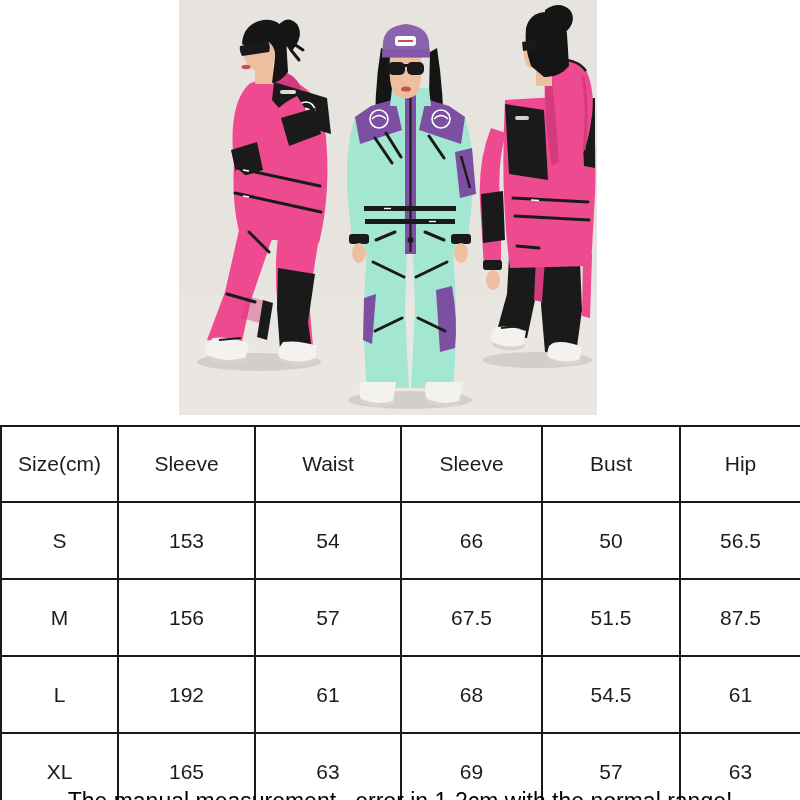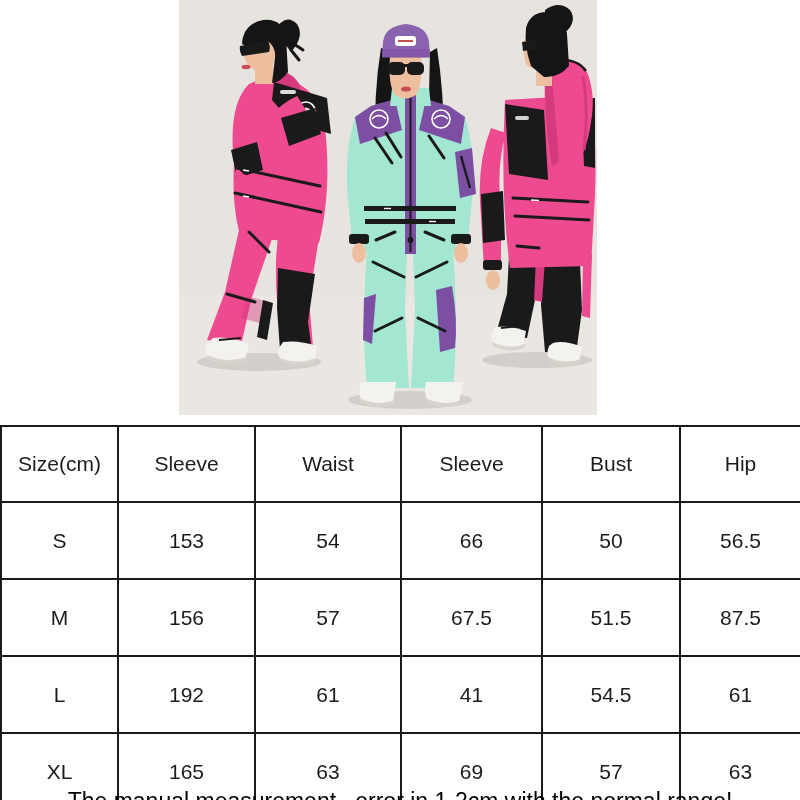--- a/index.html
+++ b/index.html
@@ -278,21 +278,21 @@
         <td>156</td>
         <td>57</td>
         <td>67.5</td>
         <td>51.5</td>
         <td>87.5</td>
       </tr>
       <tr>
         <td>L</td>
         <td>192</td>
         <td>61</td>
-        <td>41</td>
+        <td>68</td>
         <td>54.5</td>
         <td>61</td>
       </tr>
       <tr>
         <td>XL</td>
         <td>165</td>
         <td>63</td>
         <td>69</td>
         <td>57</td>
         <td>63</td>

